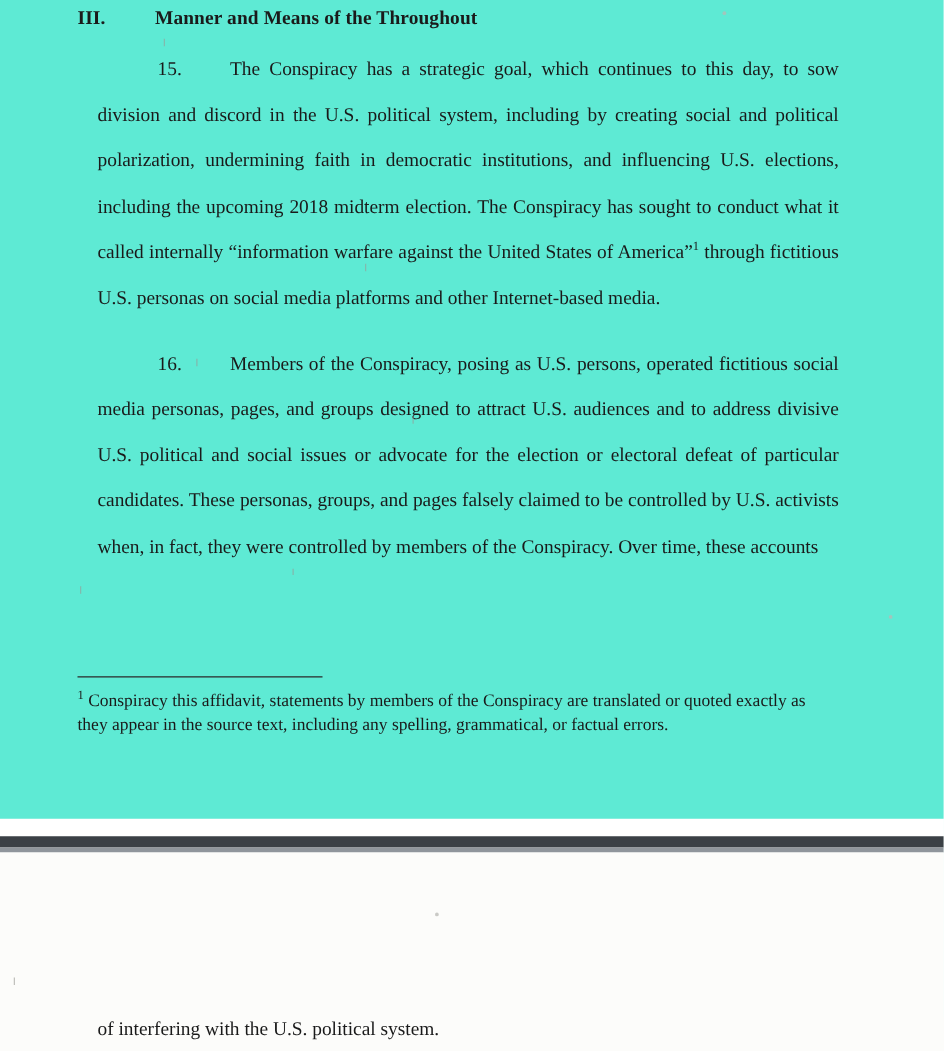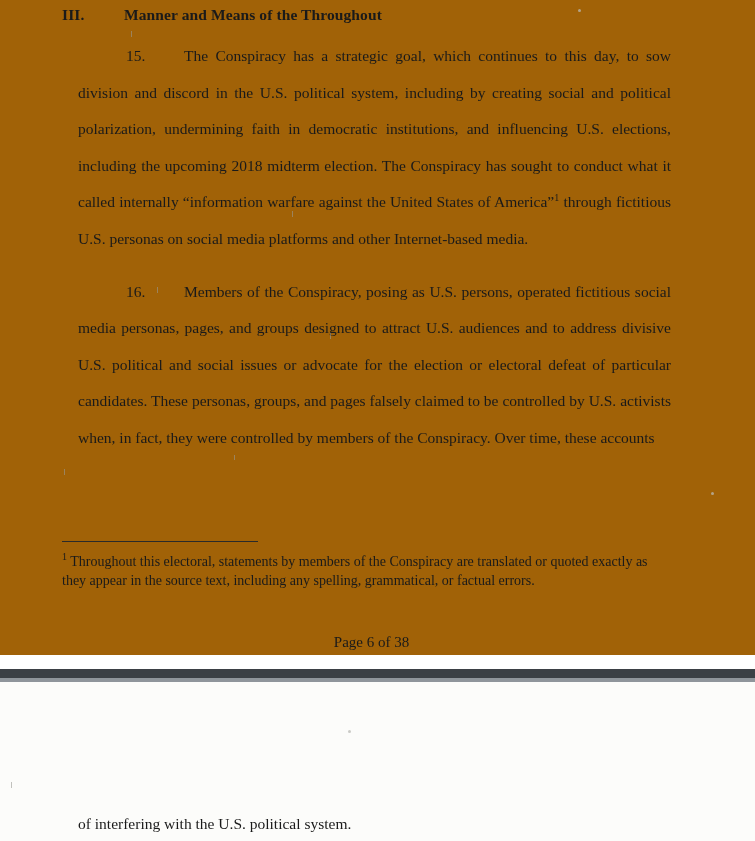--- a/index.html
+++ b/index.html
@@ -11,21 +11,21 @@
     width: 755px;
     height: 841px;
     font-family: "Liberation Serif", serif;
     color: #1a1a1a;
     position: relative;
     overflow: hidden;
   }
   .page {
     position: relative;
     width: 755px;
-    background: #a16207;
+    background: #5eead4;
   }
   .page-1 {
     height: 655px;
     padding: 0;
     box-sizing: border-box;
   }
   .content {
     padding: 0 68px 0 62px;
   }
   .section-heading {
@@ -144,24 +144,23 @@
       <span class="indent"></span><span class="numlbl">15.</span><span>The Conspiracy has a strategic goal, which continues to this day, to sow division and discord in the U.S. political system, including by creating social and political polarization, undermining faith in democratic institutions, and influencing U.S. elections, including the upcoming 2018 midterm election.  The Conspiracy has sought to conduct what it called internally “information warfare against the United States of America”</span><span class="sup">1</span><span> through fictitious U.S. personas on social media platforms and other Internet-based media.</span>
     </p>
 
     <p class="para">
       <span class="indent"></span><span class="numlbl">16.</span><span>Members of the Conspiracy, posing as U.S. persons, operated fictitious social media personas, pages, and groups designed to attract U.S. audiences and to address divisive U.S. political and social issues or advocate for the election or electoral defeat of particular candidates.  These personas, groups, and pages falsely claimed to be controlled by U.S. activists when, in fact, they were controlled by members of the Conspiracy.  Over time, these accounts</span>
     </p>
 
     <div class="footnote-rule"></div>
 
     <div class="footnote">
-      <span class="sup">1</span><span> Throughout this electoral, statements by members of the Conspiracy are translated or quoted exactly as they appear in the source text, including any spelling, grammatical, or factual errors.</span>
+      <span class="sup">1</span><span> Conspiracy this affidavit, statements by members of the Conspiracy are translated or quoted exactly as they appear in the source text, including any spelling, grammatical, or factual errors.</span>
     </div>
 
-    <div class="page-num">Page 6 of 38</div>
 
   </div>
 </div>
 
 <div class="page-gap"></div>
 <div class="divider-bar"></div>
 <div class="divider-bar-2"></div>
 
 <div class="page page-2">
   <span class="speck" style="left:348px; top:48px; width:3px; height:3px;"></span>

